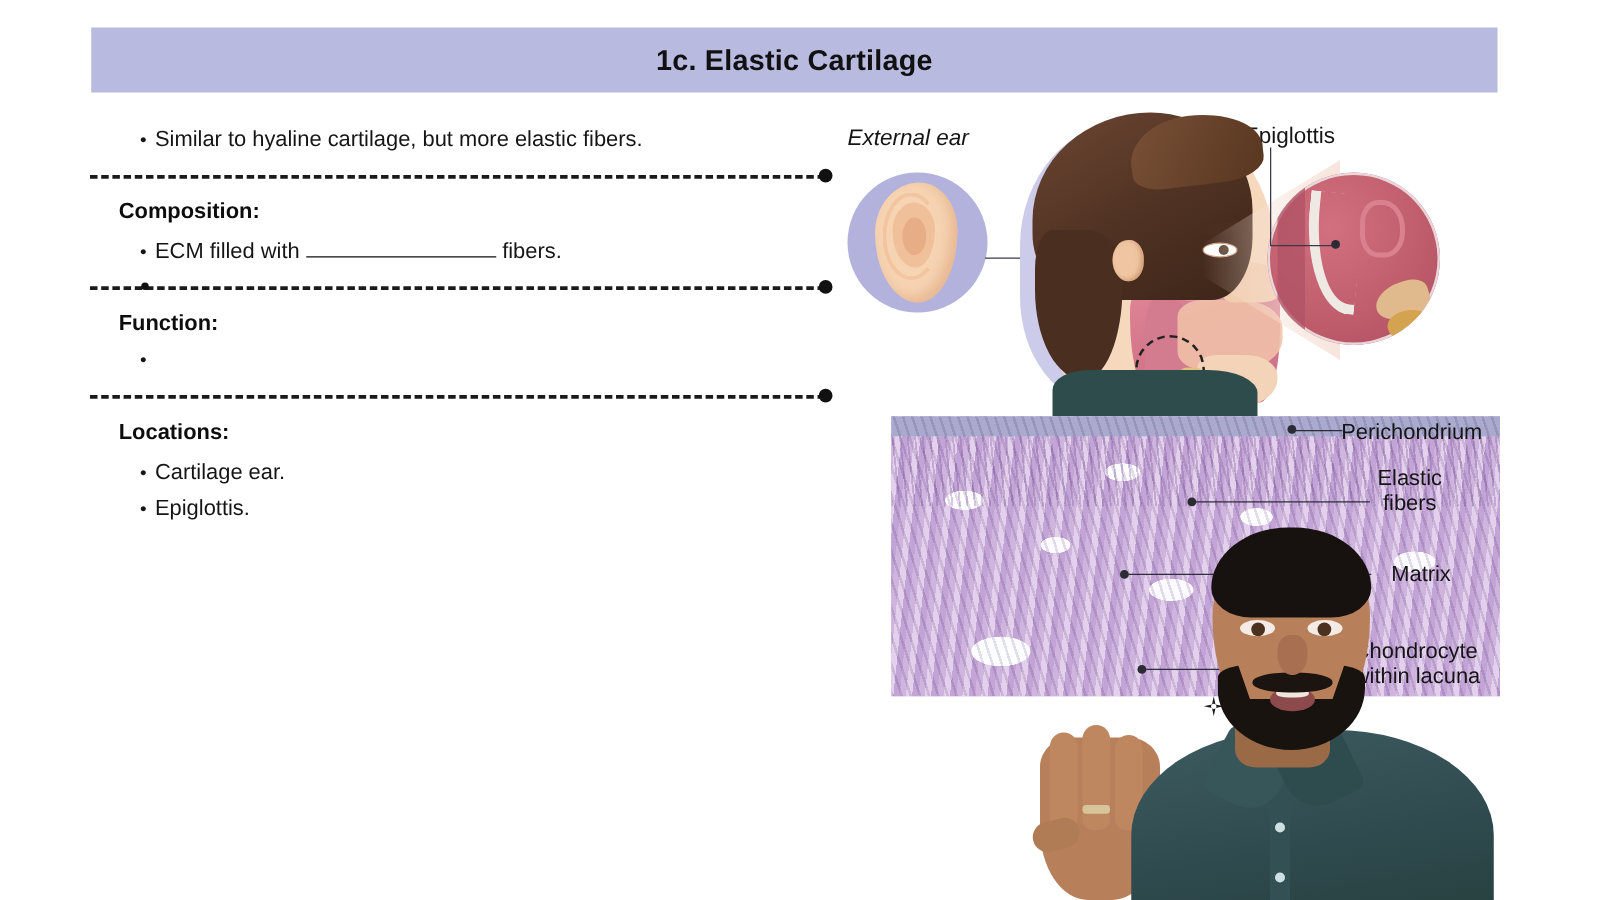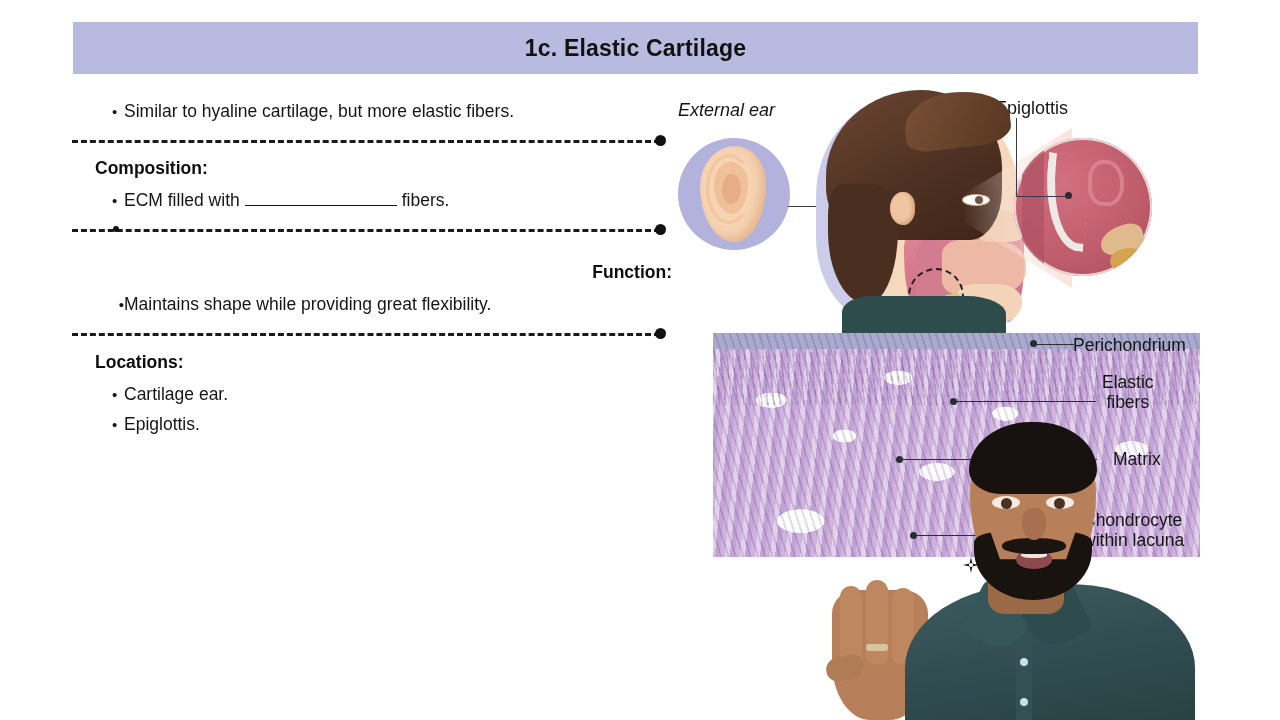--- a/index.html
+++ b/index.html
@@ -411,25 +411,24 @@
         <span class="blank-line"></span>
         <span>fibers.</span>
       </div>
     </div>
     <div class="divider">
       <div class="dash"></div>
       <div class="mid-dot"></div>
       <div class="end-dot"></div>
     </div>
 
-    <div class="section" style="margin-top:32px;text-align:right;">
+    <div class="section" style="margin-top:18px;">
       <div class="sec-head">Function:</div>
       <div class="bullet-row">
         <span class="bullet-dot">•</span>
-        <span>Maintains shape while providing great flexibility.</span>
       </div>
     </div>
     <div class="divider">
       <div class="dash"></div>
       <div class="end-dot"></div>
     </div>
 
     <div class="section" style="margin-top:18px;">
       <div class="sec-head">Locations:</div>
       <div class="bullet-row">

